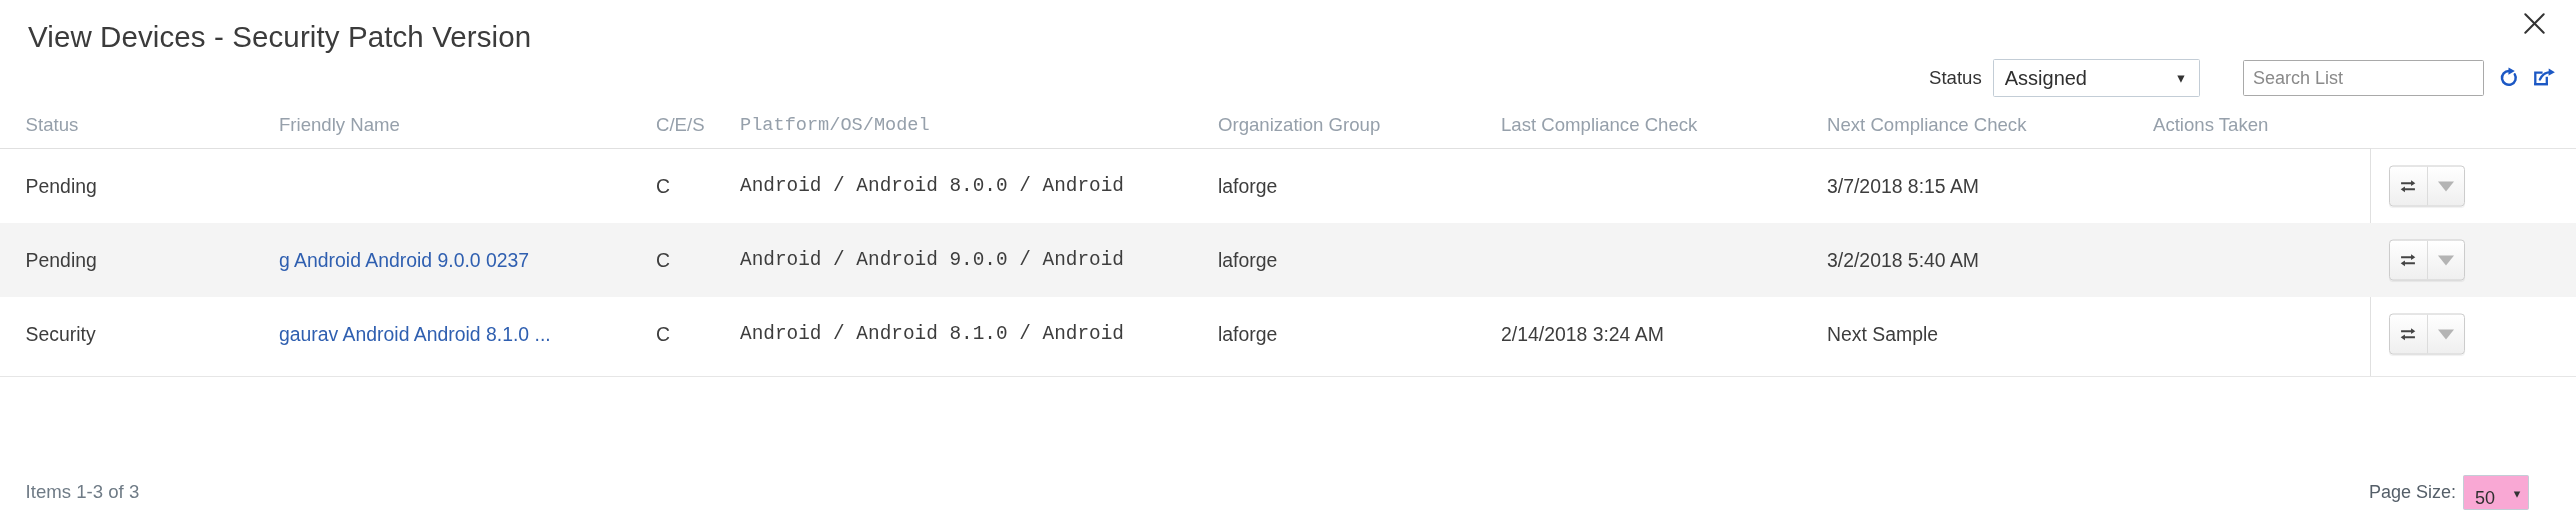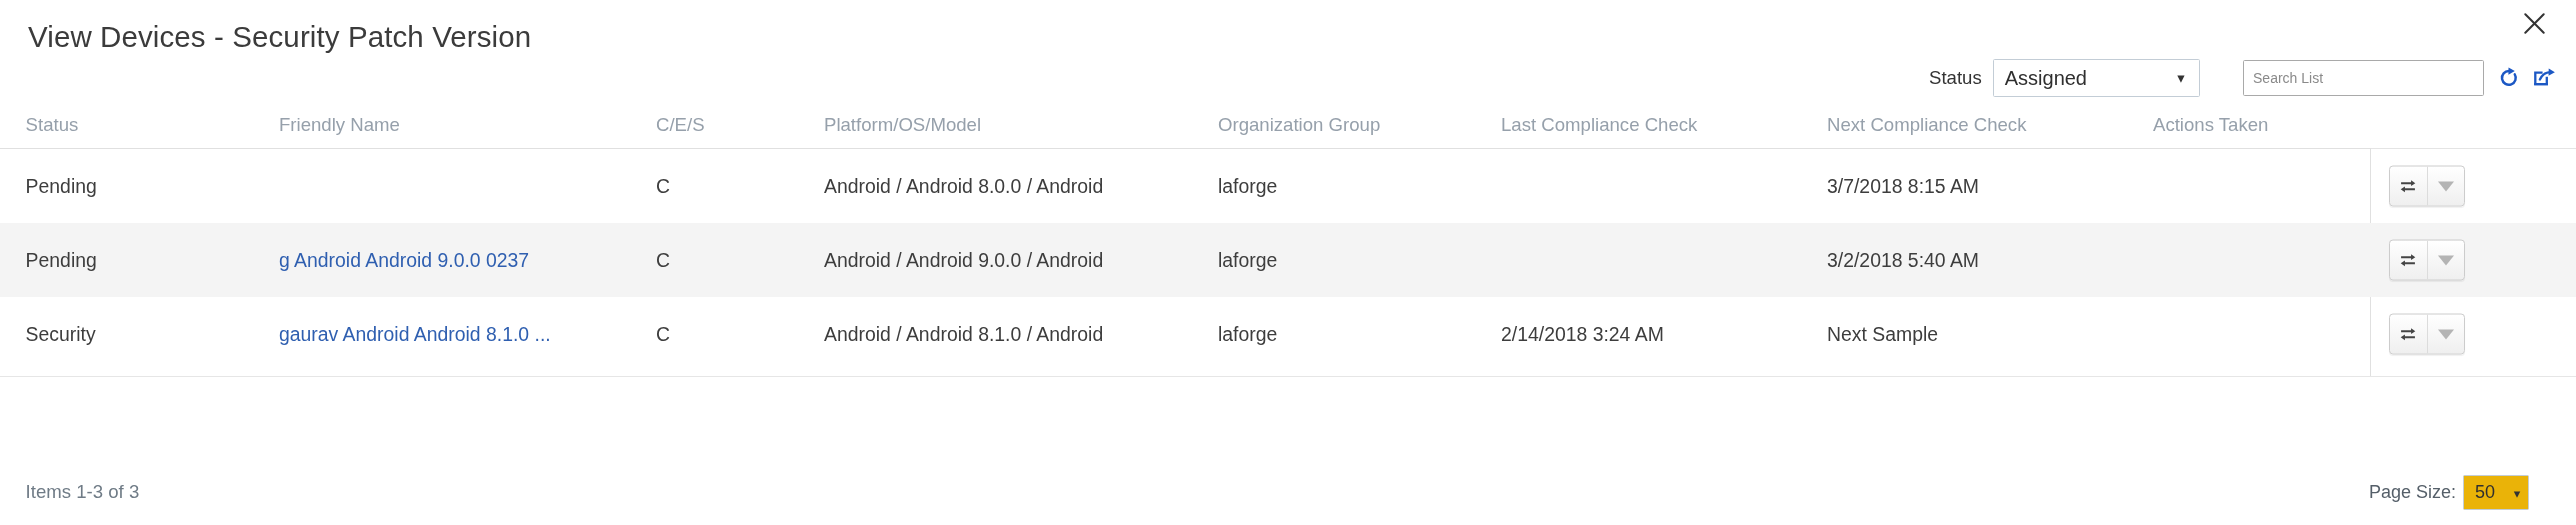--- a/index.html
+++ b/index.html
@@ -105,21 +105,21 @@
   .search-box {
     width: 241px;
     height: 36px;
     margin-left: 43px;
     border: 0.8px solid #a9a9a9;
     border-radius: 1.6px;
     background: #ffffff;
     box-sizing: border-box;
     padding: 0 9.3px;
     font-family: "Liberation Sans", sans-serif;
-    font-size: 14px;
+    font-size: 18px;
     color: #2f2f2f;
     outline: none;
   }
   .search-box::placeholder { color: #8a8a8a; opacity: 1; }
 
   .icon-btn {
     margin-left: 12.4px;
     width: 26px;
     height: 31px;
     display: flex;
@@ -168,21 +168,21 @@
   }
   .cell.link {
     color: #2f5fb0;
     cursor: pointer;
   }
 
   
   .c-status   { left: 25.6px; }
   .c-name     { left: 279px; }
   .c-ces      { left: 656px; }
-  .c-platform { left: 824px; }
+  .c-platform { left: 740px; font-family: Liberation Mono, monospace; }
   .c-org      { left: 1218px; }
   .c-last     { left: 1501px; }
   .c-next     { left: 1827px; }
   .c-actions  { left: 2153px; }
 
   
   .data-frame {
     position: absolute;
     left: -0.8px;
     top: 47px;
@@ -273,23 +273,23 @@
     color: #555f69;
     margin-right: 7px;
     white-space: nowrap;
   }
   .page-size-select {
     position: relative;
     width: 64px;
     height: 33px;
     border: 0.8px solid #c3cdd6;
     border-radius: 1.6px;
-    background: #eab308;
-    display: flex;
-    align-items: center;
+    background: #f9a8d4;
+    display: flex;
+    align-items: flex-end;
     cursor: pointer;
   }
   .page-size-select .ps-value {
     font-size: 18px;
     color: #2f2f2f;
     padding-left: 11px;
   }
   .page-size-select .caret {
     position: absolute;
     right: 7.8px;

